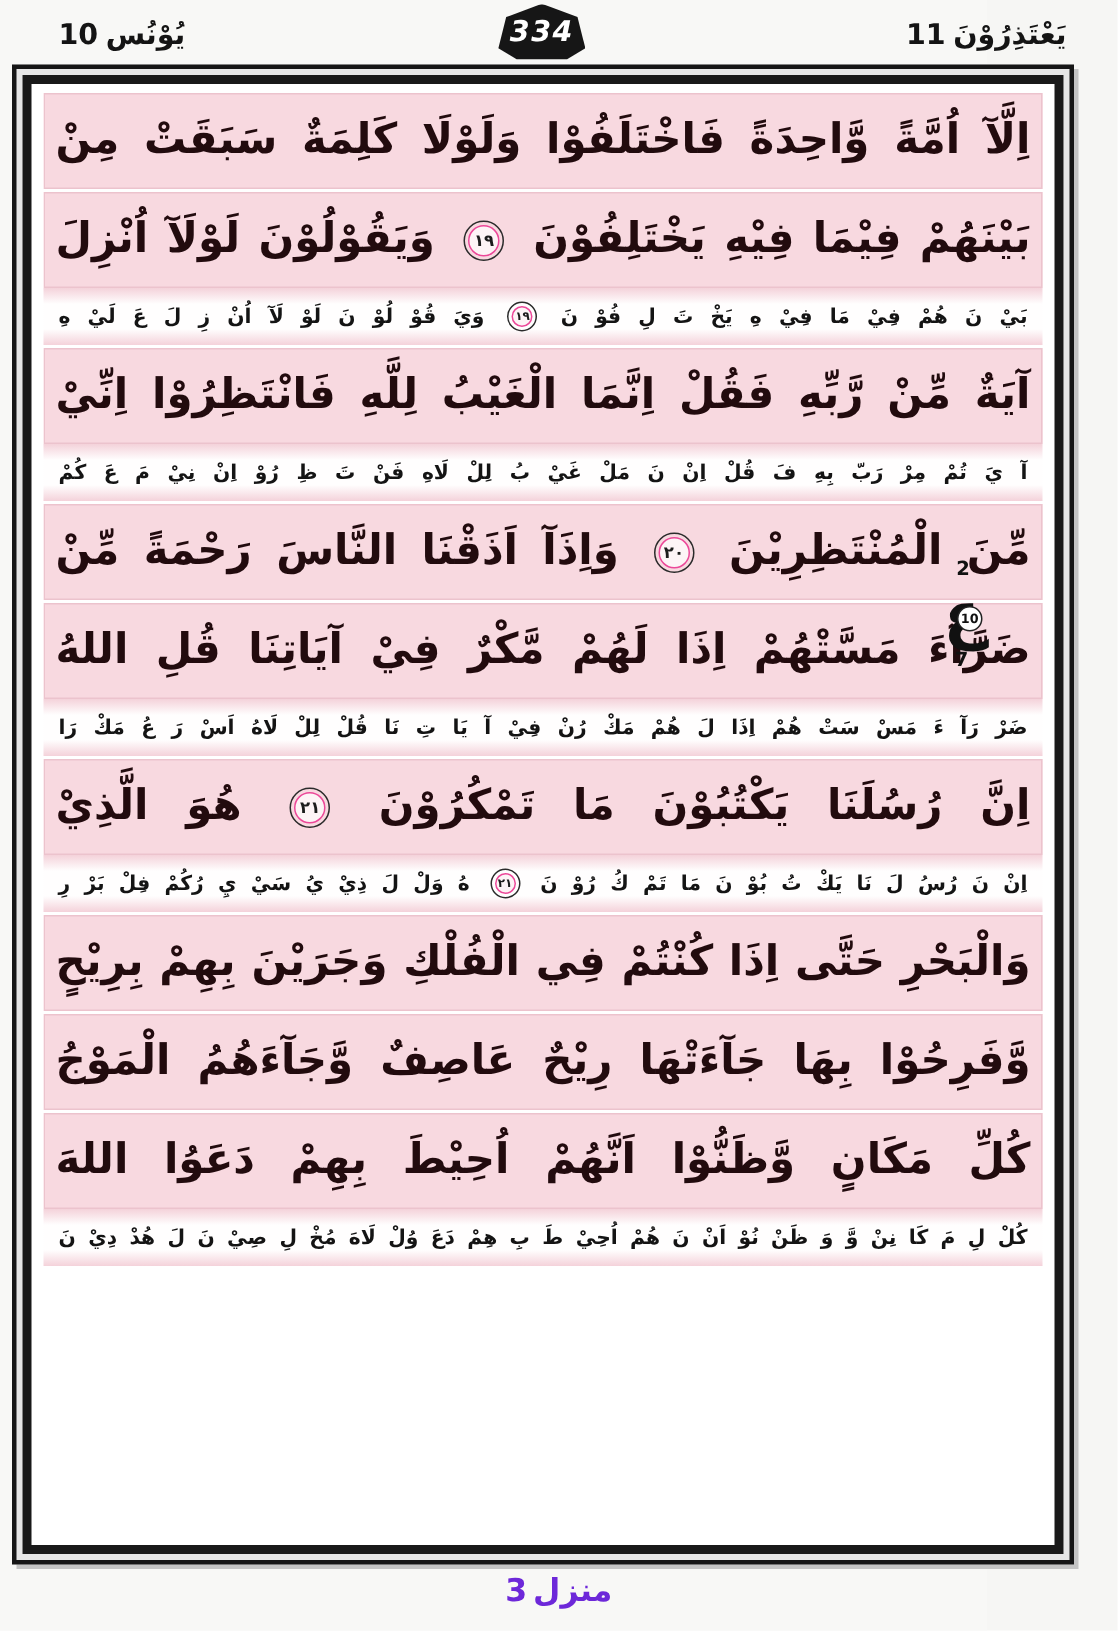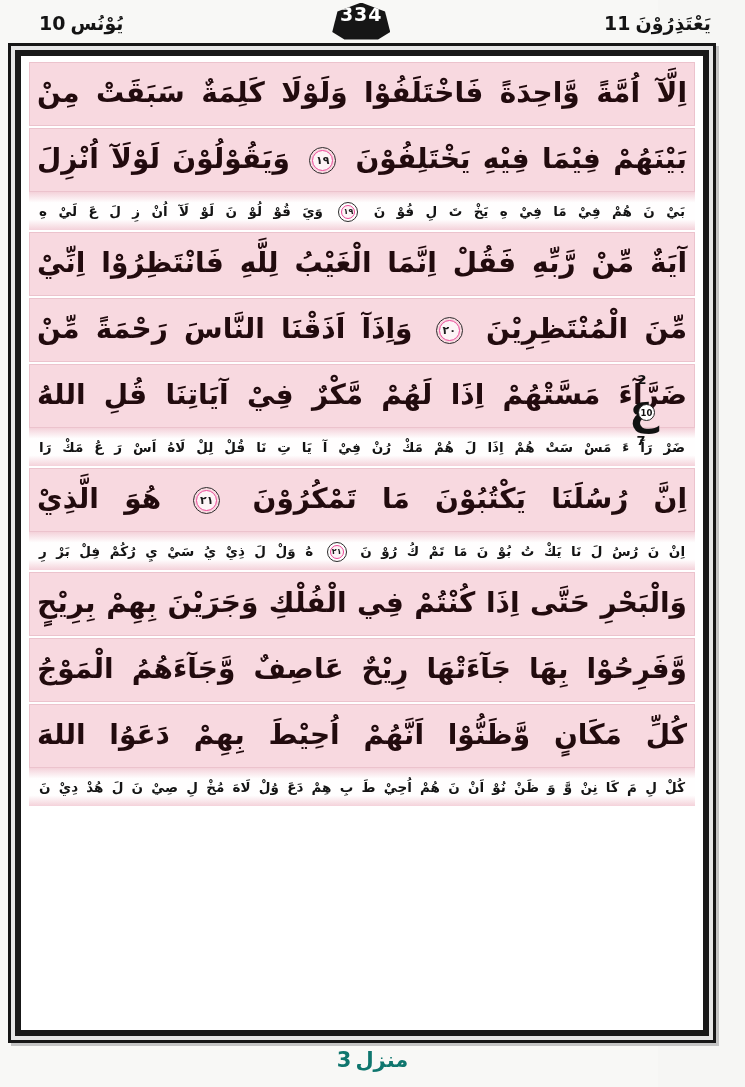--- a/index.html
+++ b/index.html
@@ -15,22 +15,23 @@
   .header {
     position: absolute; top: 0; left: 0; width: 745px; height: 42px;
     display: flex; align-items: center; justify-content: space-between;
     padding: 4px 34px 0 34px;
   }
   .h-text { font-size: 19px; font-weight: bold; color: #141414; direction: ltr; white-space: nowrap; }
   .h-text .num { margin: 0 5px; }
   .badge {
     width: 58px; height: 37px; background: #161616;
     clip-path: polygon(50% 0%, 91% 24%, 100% 80%, 79% 100%, 21% 100%, 0% 80%, 9% 24%);
-    display: flex; align-items: flex-start; justify-content: center;
+    display: flex; align-items: center; justify-content: center;
     margin-top: -4px;
+    font-style: italic;
   }
   .badge span { color: #fff; font-size: 19px; font-weight: bold; letter-spacing: 1px; }
 
   
   .frame {
     position: absolute; left: 8px; top: 43px; width: 708px; height: 1000px;
     border: 3px solid #161616; background: #e6e6e6; padding: 4px;
     box-shadow: 3px 3px 0 #c4c4c4;
   }
   .frame-inner {
@@ -75,21 +76,21 @@
     position: absolute; right: 2px; top: 32px; width: 17px; height: 17px;
     border: 1px solid #222; border-radius: 50%; background: #fff;
     font-size: 8.5px; font-weight: bold;
     display: flex; align-items: center; justify-content: center;
   }
   .ruku-bottom { display: block; font-size: 13px; font-weight: bold; padding-right: 4px; }
 
   
   .footer {
     position: absolute; left: 0; top: 1048px; width: 745px;
-    text-align: center; font-size: 21px; font-weight: bold; color: #0f766e;
+    text-align: center; font-size: 21px; font-weight: bold; color: #6d28d9;
     direction: ltr;
   }
   .footer .num { margin-right: 4px; }
 </style>
 </head>
 <body>
 
 <div class="page">
 
   <div class="header">
@@ -124,20 +125,25 @@
     <div class="small-row">
       <span class="seg">بَيْ نَ هُمْ فِيْ مَا فِيْ هِ يَخْ تَ لِ فُوْ نَ</span>
       <span class="marker small-marker">١٩</span>
       <span class="seg">وَيَ قُوْ لُوْ نَ لَوْ لَآ اُنْ زِ لَ عَ لَيْ هِ</span>
     </div>
   </div>
 
   <div class="pair">
     <div class="big-row">
       <span class="seg">آيَةٌ مِّنْ رَّبِّهِ فَقُلْ اِنَّمَا الْغَيْبُ لِلَّهِ فَانْتَظِرُوْا اِنِّيْ مَعَكُمْ</span>
+      
+      
+    </div>
+    <div class="small-row">
+      <span class="seg">آ يَ تُمْ مِرْ رَبّ بِهِ فَ قُلْ اِنْ نَ مَلْ غَيْ بُ لِلْ لَاهِ فَنْ تَ ظِ رُوْ اِنْ نِيْ مَ عَ كُمْ</span>
       
       
     </div>
   </div>
 
   <div class="pair">
     <div class="big-row">
       <span class="seg">مِّنَ الْمُنْتَظِرِيْنَ</span>
       <span class="marker big-marker">٢٠</span>
       <span class="seg">وَاِذَآ اَذَقْنَا النَّاسَ رَحْمَةً مِّنْ بَعْدِ</span>

